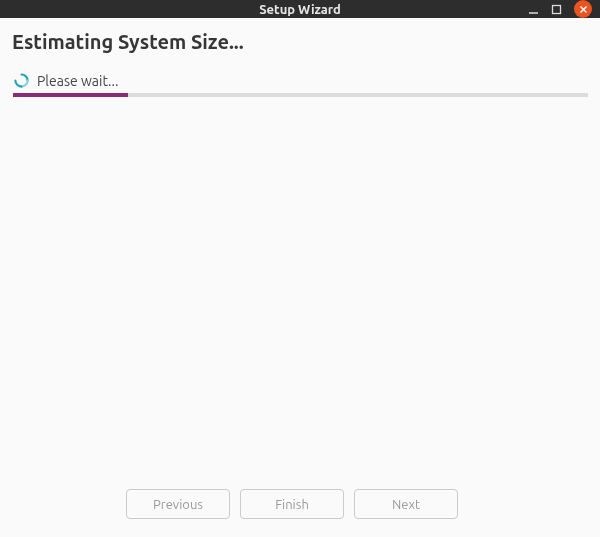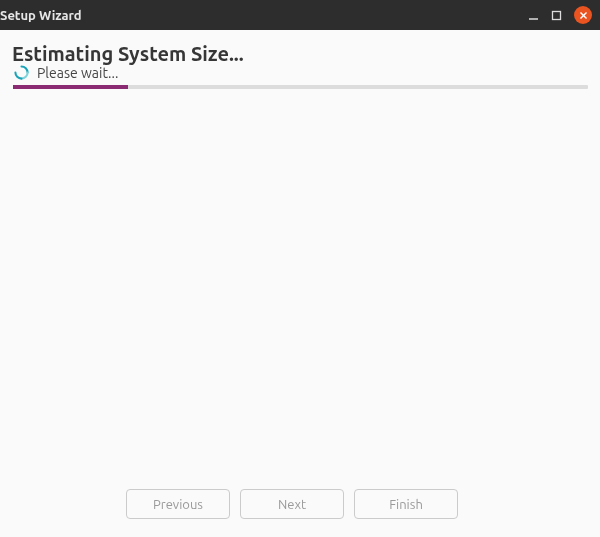--- a/index.html
+++ b/index.html
@@ -8,24 +8,25 @@
       box-sizing: border-box;
       font-family: Ubuntu, "Segoe UI", Arial, sans-serif;
     }
     body {
       width: 600px;
       height: 537px;
       background: #fafafa;
       overflow: hidden;
     }
     .titlebar {
-      height: 30px;
+      height: 18px;
       background: #2d2d2d;
       display: flex;
       align-items: center;
+      justify-content: center;
       position: relative;
     }
     .title {
       color: #e6e6e6;
       font-size: 13px;
       font-weight: bold;
     }
     .window-controls {
       position: absolute;
       right: 8px;
@@ -51,21 +52,21 @@
       align-items: center;
       justify-content: center;
     }
     .content {
       padding: 12px 12px 0 12px;
     }
     .heading {
       font-size: 20px;
       font-weight: bold;
       color: #363636;
-      margin-bottom: 0;
+      margin-bottom: 20px;
     }
     .wait-row {
       display: flex;
       gap: 8px;
       margin-left: 2px;
       margin-bottom: 4px;
     }
     .spinner {
       color: #0e9aa7;
     }
@@ -147,15 +148,15 @@
     </span>
     <span class="wait-text">Please wait...</span>
   </div>
   <div class="progress">
     <div class="progress-fill" style="width: 20%;"></div>
   </div>
 </div>
 
 <div class="button-row">
   <button class="wiz-btn" disabled="">Previous</button>
+  <button class="wiz-btn" disabled="">Finish</button>
   <button class="wiz-btn" disabled="">Next</button>
-  <button class="wiz-btn" disabled="">Finish</button>
 </div>
 
 </body></html>

